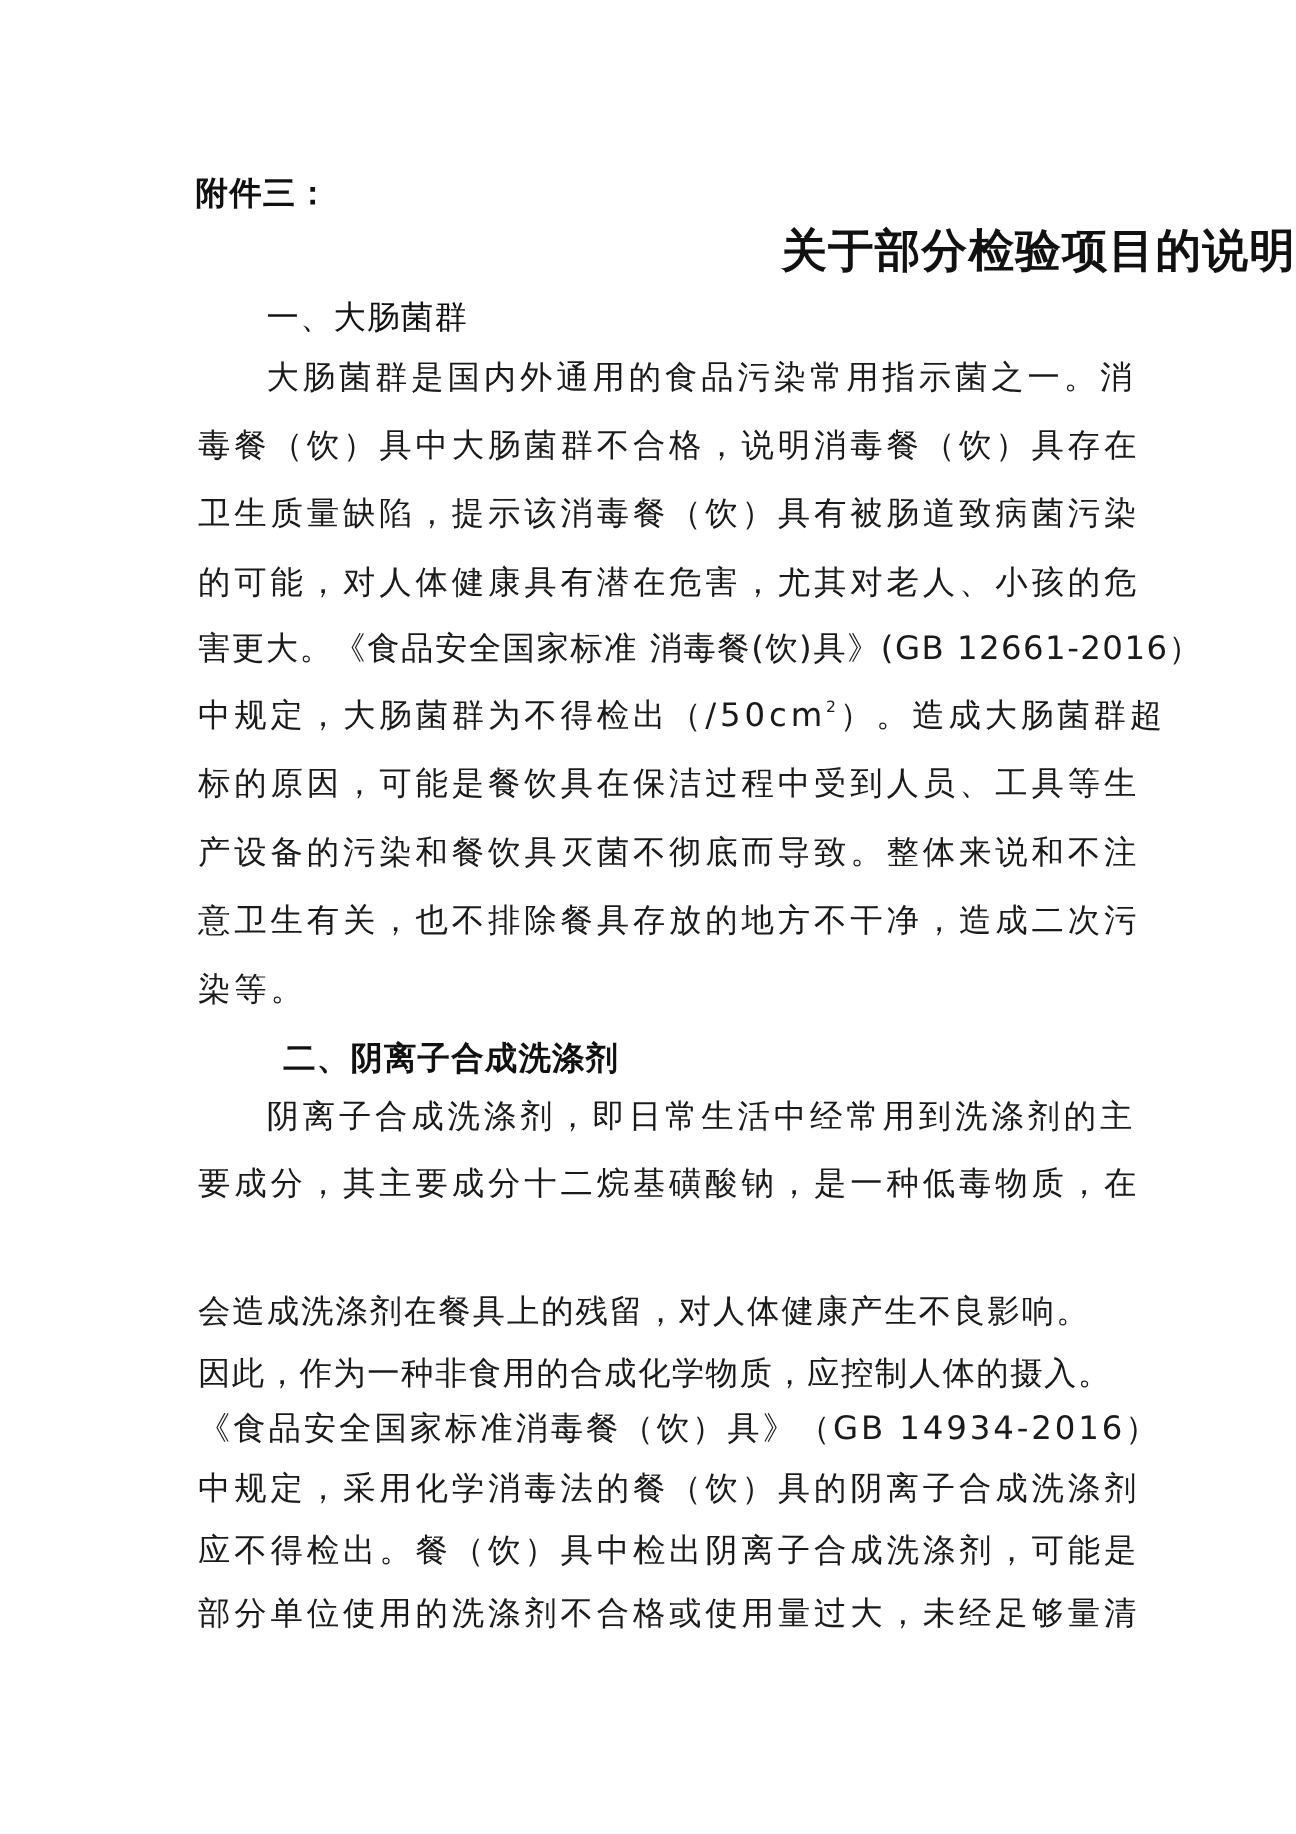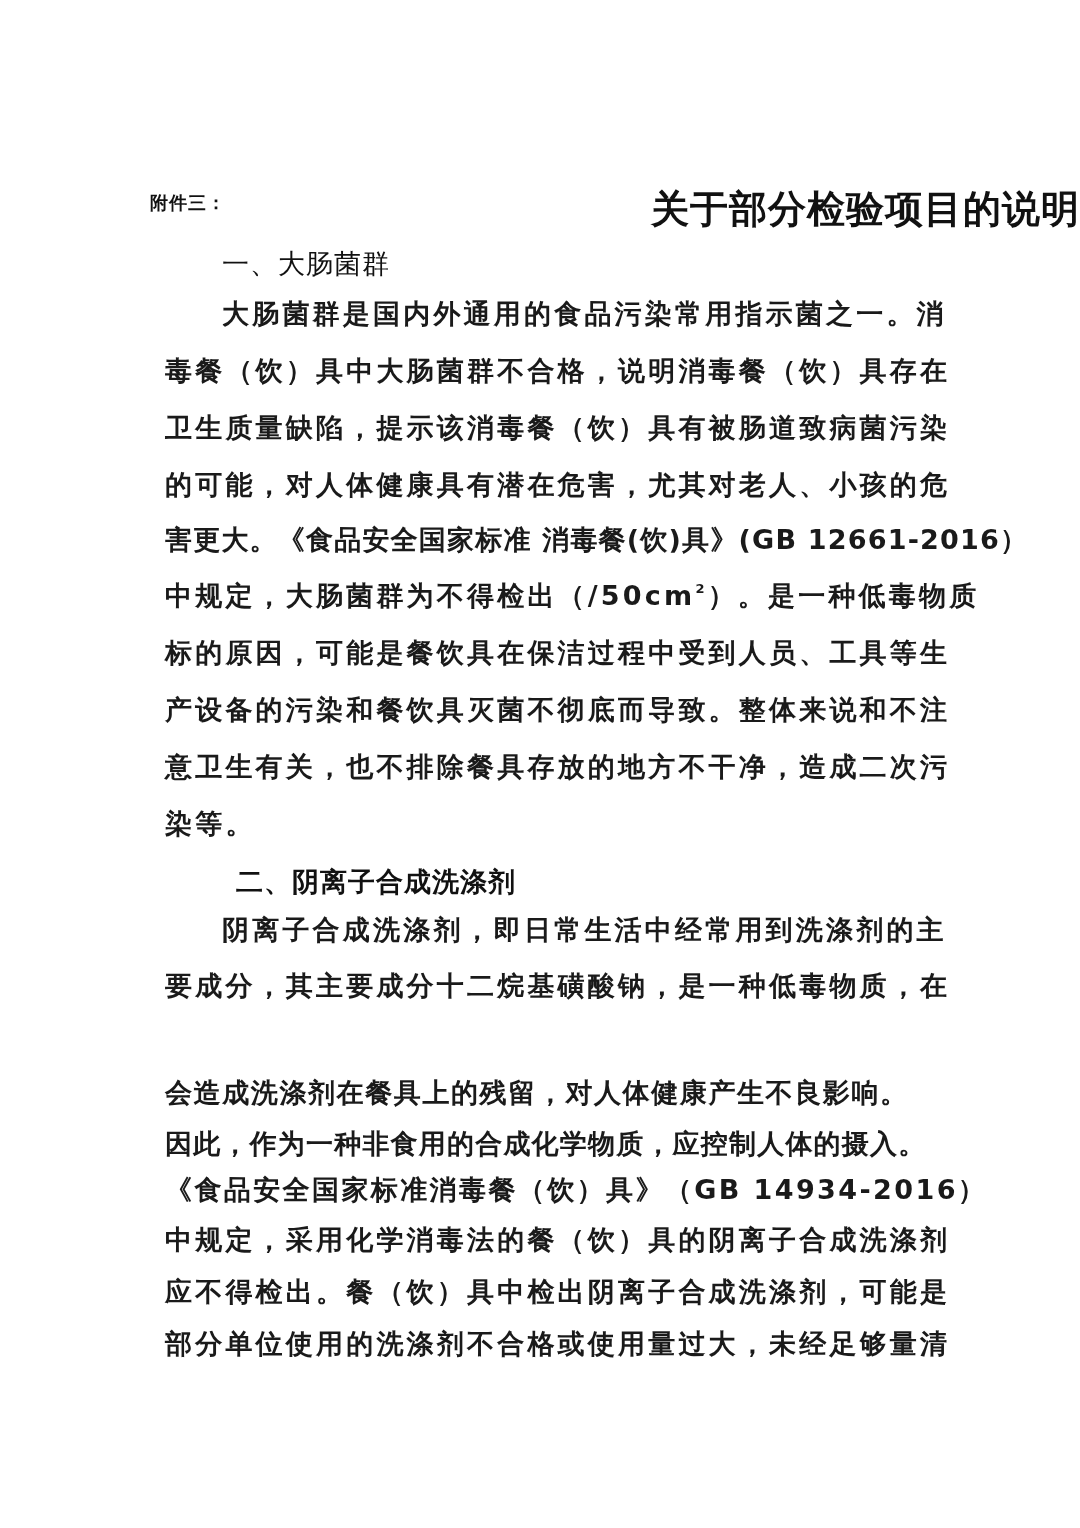--- a/index.html
+++ b/index.html
@@ -15,27 +15,26 @@
       color: #111111;
       font-family: "DejaVu Serif", "Liberation Serif", serif;
     }
     .page {
       position: absolute;
       left: 0; top: 0;
       width: 1080px; height: 1528px;
     }
     .attach {
       position: absolute;
-      left: 150px;
+      left: 163px;
       top: 143px;
-      font-size: 18px;
+      font-size: 27px;
       font-weight: bold;
       letter-spacing: 1px;
       font-family: "DejaVu Serif", serif;
-      margin-top: 48px;
     }
     .title {
       position: absolute;
       left: 0;
       width: 1080px;
       top: 184px;
       text-align: right;
       font-size: 38px;
       font-weight: bold;
       letter-spacing: 1px;
@@ -52,21 +51,21 @@
     .h1 { left: 222px; top: 246px; }
     .h2 { left: 236px; top: 864px; font-weight: bold; }
     .line {
       position: absolute;
       left: 165px;
       width: 760px;
       font-size: 27px;
       white-space: nowrap;
       letter-spacing: 3.2px;
       font-family: "DejaVu Sans", "Liberation Sans", sans-serif;
-      font-weight: 700;
+      font-weight: 400;
       color: #1a1a1a;
     }
     .line.indent { left: 222px; }
     sup { font-size: 13px; vertical-align: 12px; }
   </style>
 </head>
 <body>
 
 <div class="page">
 
@@ -75,21 +74,21 @@
   <div class="title">关于部分检验项目的说明</div>
 
   <div class="heading h1">一、大肠菌群</div>
 
   <div class="line indent" style="top:296px">大肠菌群是国内外通用的食品污染常用指示菌之一。消</div>
   <div class="line" style="top:353px">毒餐（饮）具中大肠菌群不合格，说明消毒餐（饮）具存在</div>
   <div class="line" style="top:410px">卫生质量缺陷，提示该消毒餐（饮）具有被肠道致病菌污染</div>
   <div class="line" style="top:467px">的可能，对人体健康具有潜在危害，尤其对老人、小孩的危</div>
   <div class="line" style="top:522px; letter-spacing:1.2px">害更大。《食品安全国家标准 消毒餐(饮)具》(GB 12661-2016）</div>
   <div class="line" style="top:578px">
-    <span>中规定，大肠菌群为不得检出（/50cm</span><sup>2</sup><span>）。是一种低毒物质</span>
+    <span>中规定，大肠菌群为不得检出（/50cm</span><sup>2</sup><span>）。造成大肠菌群超</span>
   </div>
   <div class="line" style="top:635px">标的原因，可能是餐饮具在保洁过程中受到人员、工具等生</div>
   <div class="line" style="top:692px">产设备的污染和餐饮具灭菌不彻底而导致。整体来说和不注</div>
   <div class="line" style="top:749px">意卫生有关，也不排除餐具存放的地方不干净，造成二次污</div>
   <div class="line" style="top:806px">染等。</div>
 
   <div class="heading h2">二、阴离子合成洗涤剂</div>
 
   <div class="line indent" style="top:912px">阴离子合成洗涤剂，即日常生活中经常用到洗涤剂的主</div>
   <div class="line" style="top:968px">要成分，其主要成分十二烷基磺酸钠，是一种低毒物质，在</div>

